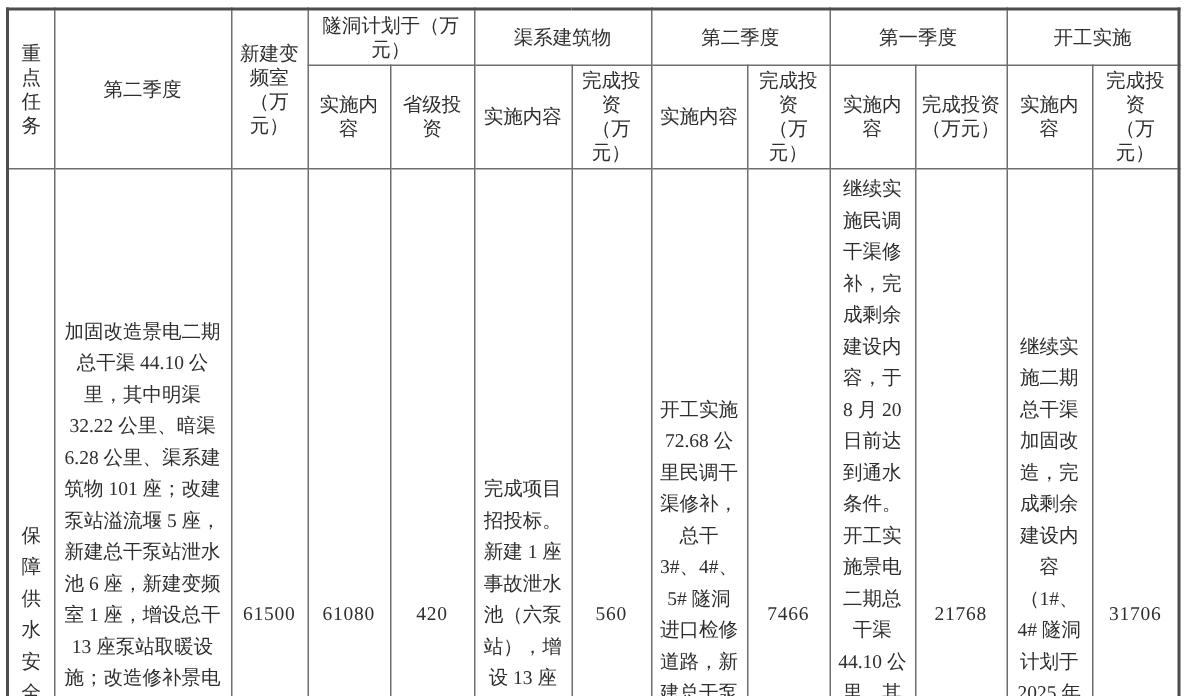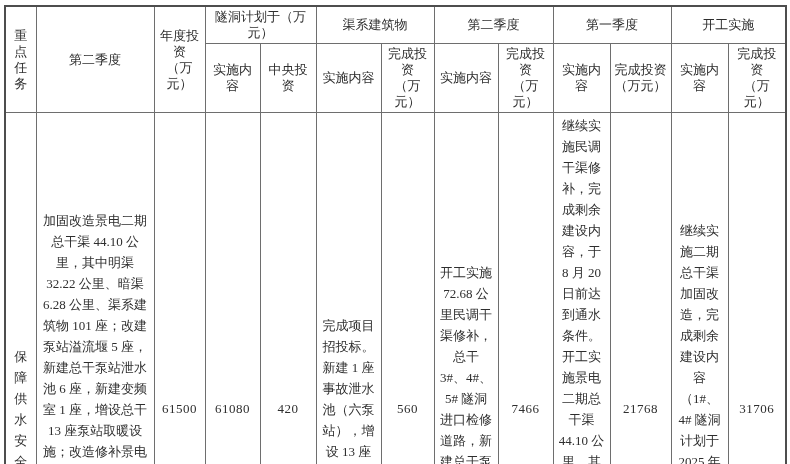--- a/index.html
+++ b/index.html
@@ -70,31 +70,31 @@
     <col style="width:57px">
     <col style="width:61px">
     <col style="width:57px">
     <col style="width:58px">
   </colgroup>
   <thead>
     <tr class="r1">
       <th rowspan="2" class="pre">重点
 任务</th>
       <th rowspan="2">第二季度</th>
-      <th rowspan="2" class="pre">年度投资
+      <th rowspan="2" class="pre">新建变频室
 （万元）</th>
       <th colspan="2">隧洞计划于（万元）</th>
       <th colspan="2">渠系建筑物</th>
       <th colspan="2">第二季度</th>
       <th colspan="2">第一季度</th>
       <th colspan="2">开工实施</th>
     </tr>
     <tr class="r2">
       <th>实施内容</th>
-      <th>中央投资</th>
+      <th>省级投资</th>
       <th>实施内容</th>
       <th class="pre">完成投资
 （万元）</th>
       <th>实施内容</th>
       <th class="pre">完成投资
 （万元）</th>
       <th>实施内容</th>
       <th class="pre">完成投资
 （万元）</th>
       <th>实施内容</th>

